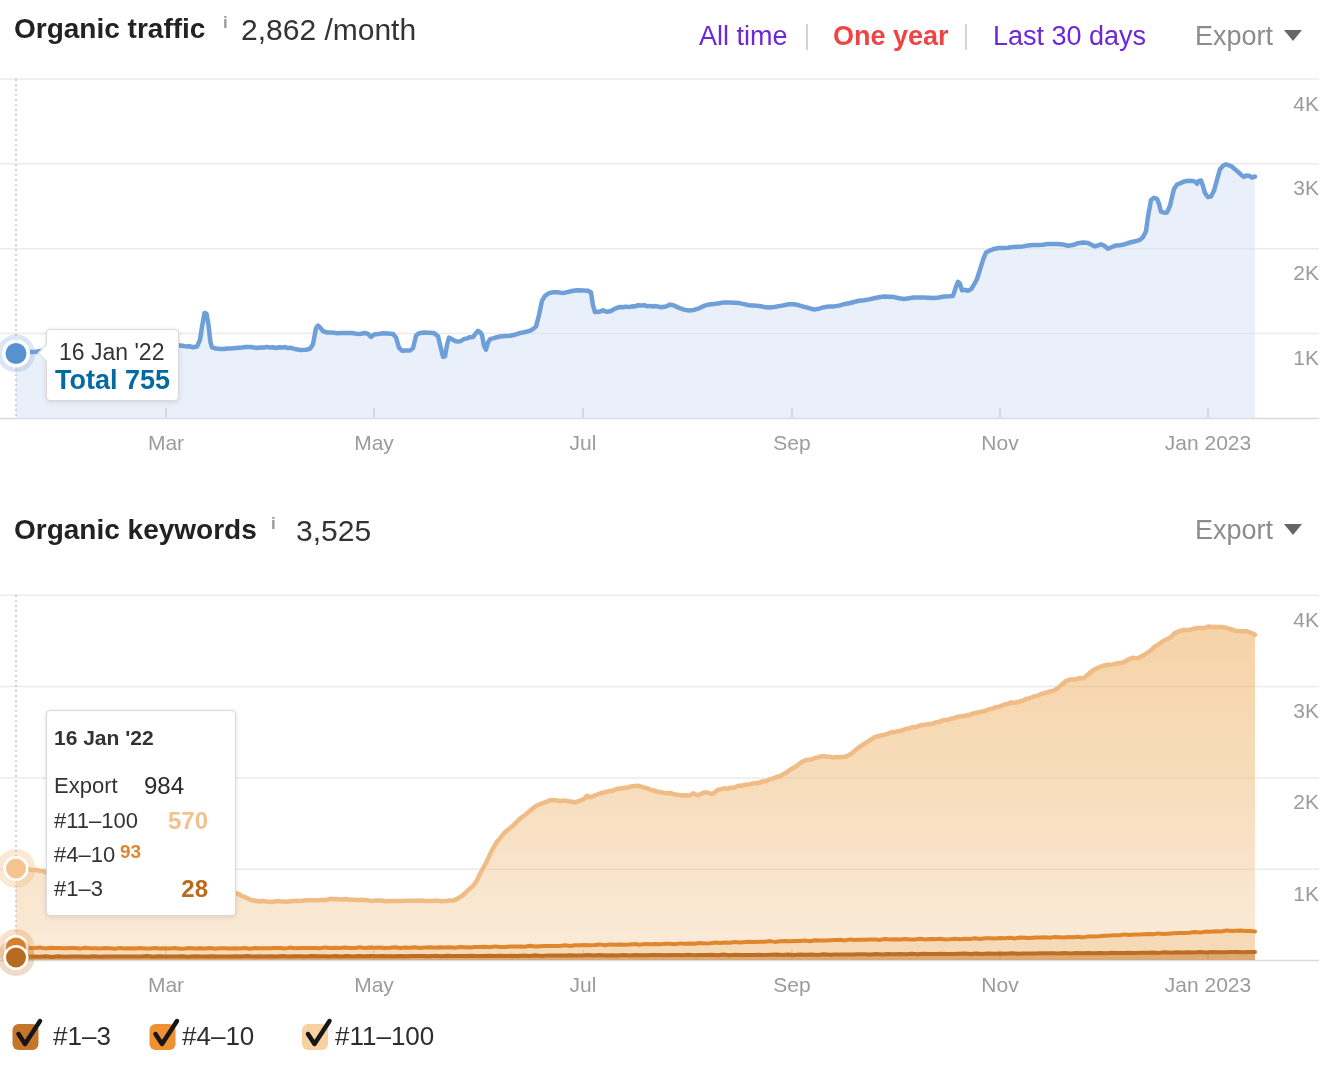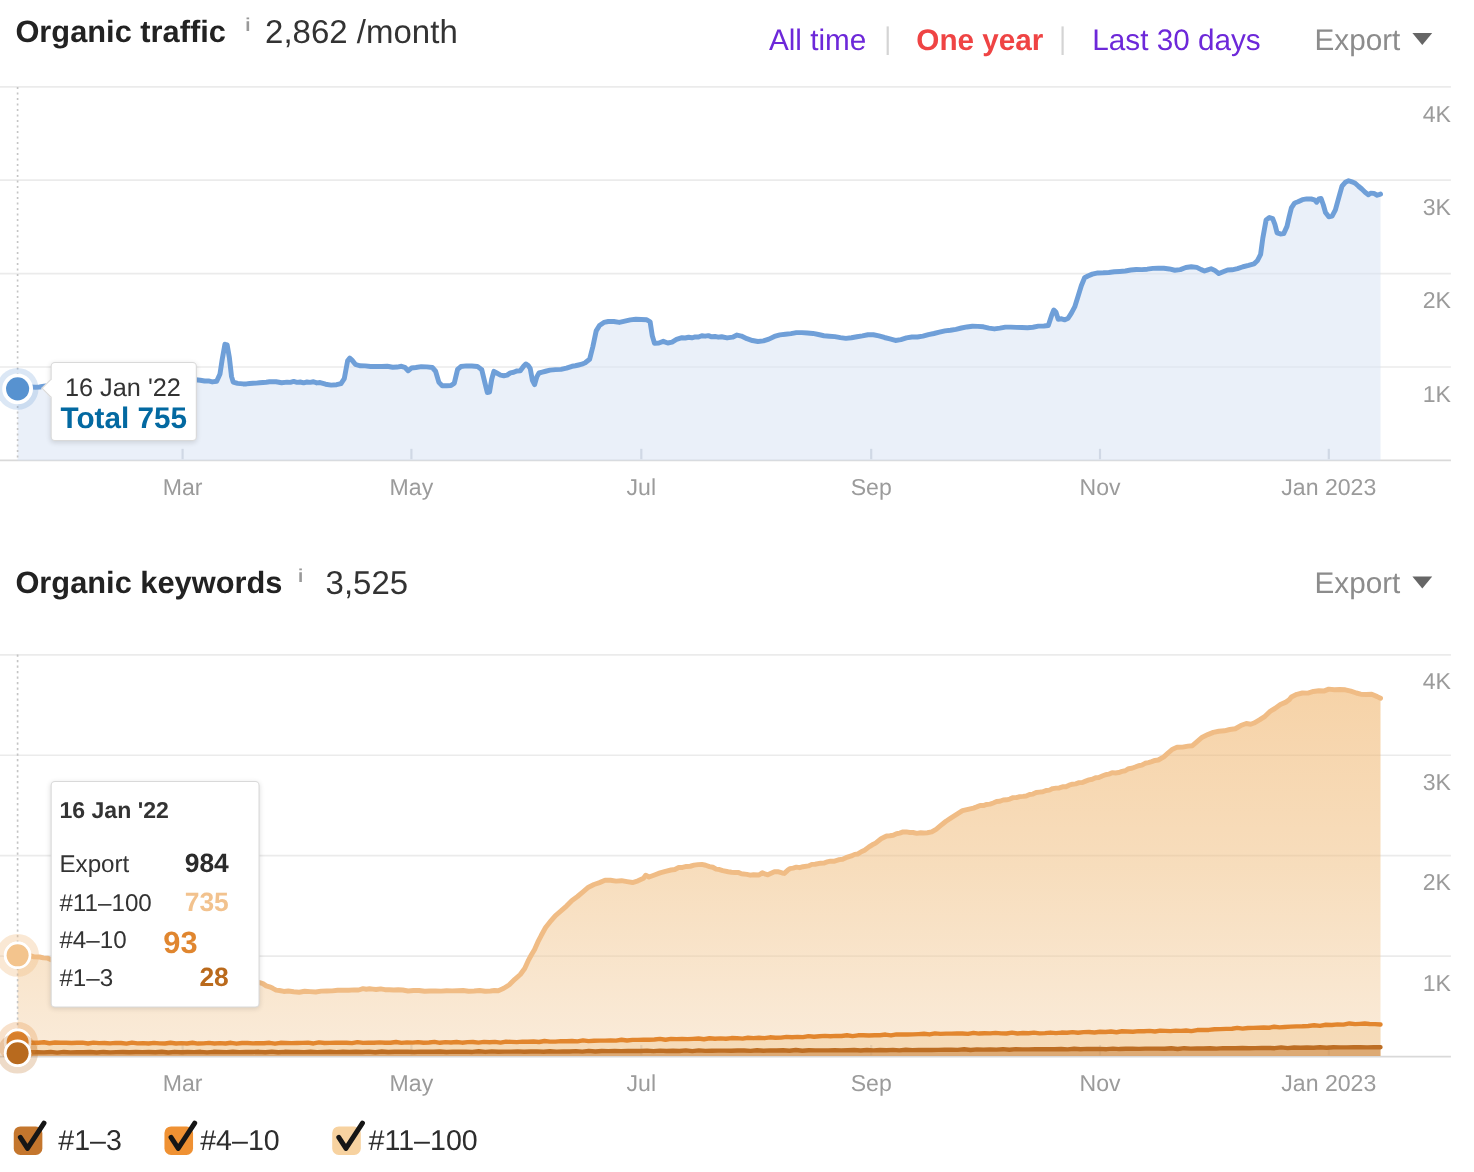--- a/index.html
+++ b/index.html
@@ -117,23 +117,23 @@
 <div class="abs" style="left:40px;top:347px;width:12px;height:12px;background:#fff;border-left:1px solid #d9d9d9;border-bottom:1px solid #d9d9d9;transform:rotate(45deg)"></div>
 <div class="abs" style="left:59px;top:339px;font-size:23px;color:#333">16 Jan '22</div>
 <div class="abs" style="left:55px;top:365px;font-size:27px;font-weight:bold;color:#0369a1">Total 755</div>
 
 <div class="tip" style="left:46px;top:710px;width:190px;height:206px"></div>
 <div class="abs" style="left:54px;top:726px;font-size:21px;font-weight:bold;color:#333">16 Jan '22</div>
 <div class="abs" style="left:54px;top:773px;font-size:22px;color:#333">Export</div>
 <div class="abs" style="left:54px;top:808px;font-size:22px;color:#333">#11–100</div>
 <div class="abs" style="left:54px;top:842px;font-size:22px;color:#333">#4–10</div>
 <div class="abs" style="left:54px;top:876px;font-size:22px;color:#333">#1–3</div>
-<div class="abs" style="left:120px;top:772px;width:88px;text-align:right;font-size:24px;font-weight:bold;color:#2b2b2b">984</div>
-<div class="abs" style="left:120px;top:807px;width:88px;text-align:right;font-size:24px;font-weight:bold;color:#f2c28e">735</div>
-<div class="abs" style="left:120px;top:841px;width:88px;text-align:center;font-size:28px;font-weight:bold;color:#e0862f">93</div>
+<div class="abs" style="left:120px;top:772px;width:88px;text-align:center;font-size:24px;font-weight:normal;color:#2b2b2b">984</div>
+<div class="abs" style="left:120px;top:807px;width:88px;text-align:right;font-size:24px;font-weight:bold;color:#f2c28e">570</div>
+<div class="abs" style="left:120px;top:841px;width:88px;text-align:left;font-size:19px;font-weight:bold;color:#e0862f">93</div>
 <div class="abs" style="left:120px;top:875px;width:88px;text-align:right;font-size:24px;font-weight:bold;color:#ba6a1c">28</div>
 
 <svg class="abs" style="left:0;top:1010px" width="520" height="55" viewBox="0 0 520 55">
 <g>
 <rect x="12.5" y="14" width="26" height="26" rx="6" fill="#c4762d"></rect>
 <path d="M18.5 24 L25 34 L40 11" fill="none" stroke="#161616" stroke-width="4.5" stroke-linecap="round" stroke-linejoin="round"></path>
 <text x="53" y="35" font-size="26" fill="#2d2d2d" font-family="Liberation Sans, sans-serif">#1–3</text>
 <rect x="149.5" y="14" width="26" height="26" rx="6" fill="#ef9133"></rect>
 <path d="M155.5 24 L162 34 L177 11" fill="none" stroke="#161616" stroke-width="4.5" stroke-linecap="round" stroke-linejoin="round"></path>
 <text x="182" y="35" font-size="26" fill="#2d2d2d" font-family="Liberation Sans, sans-serif">#4–10</text>

